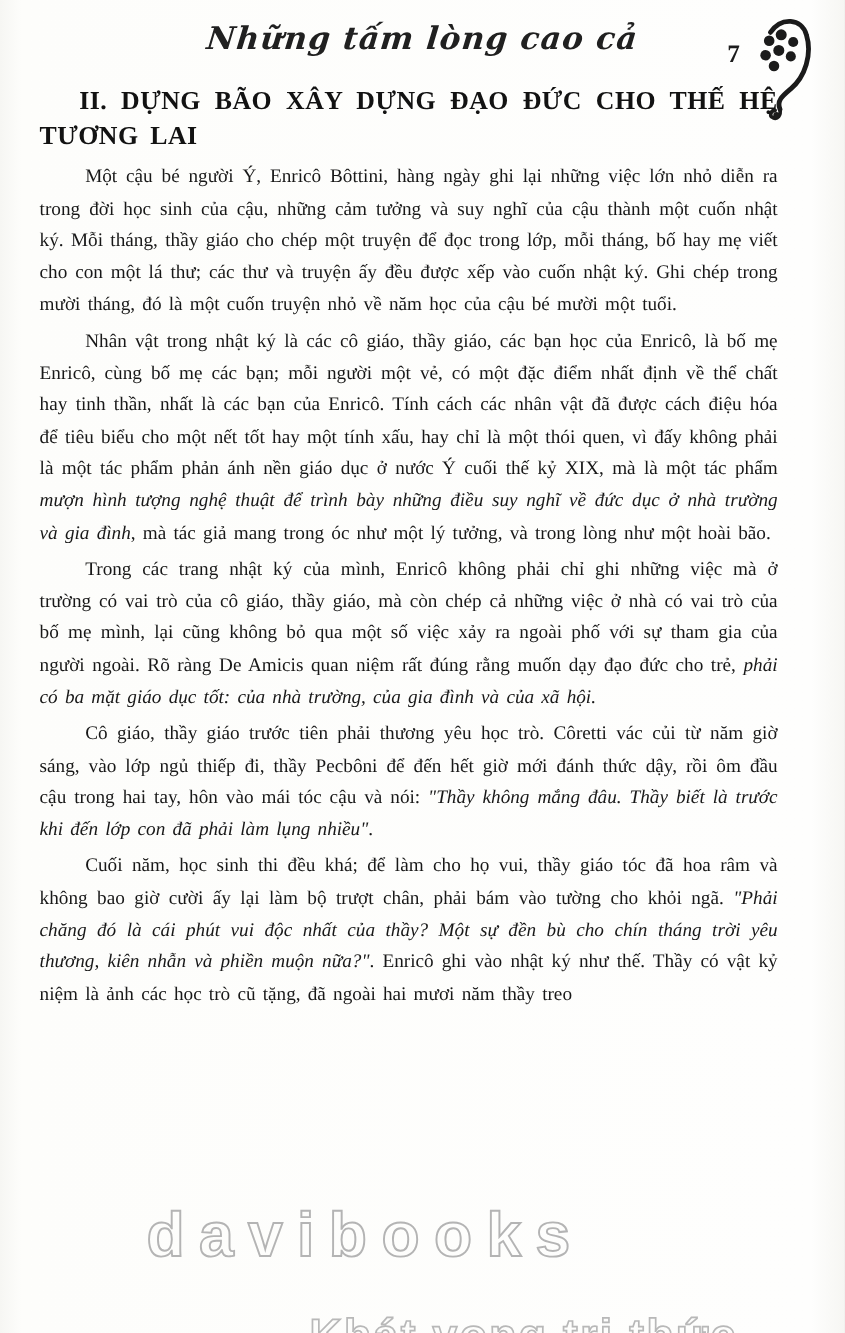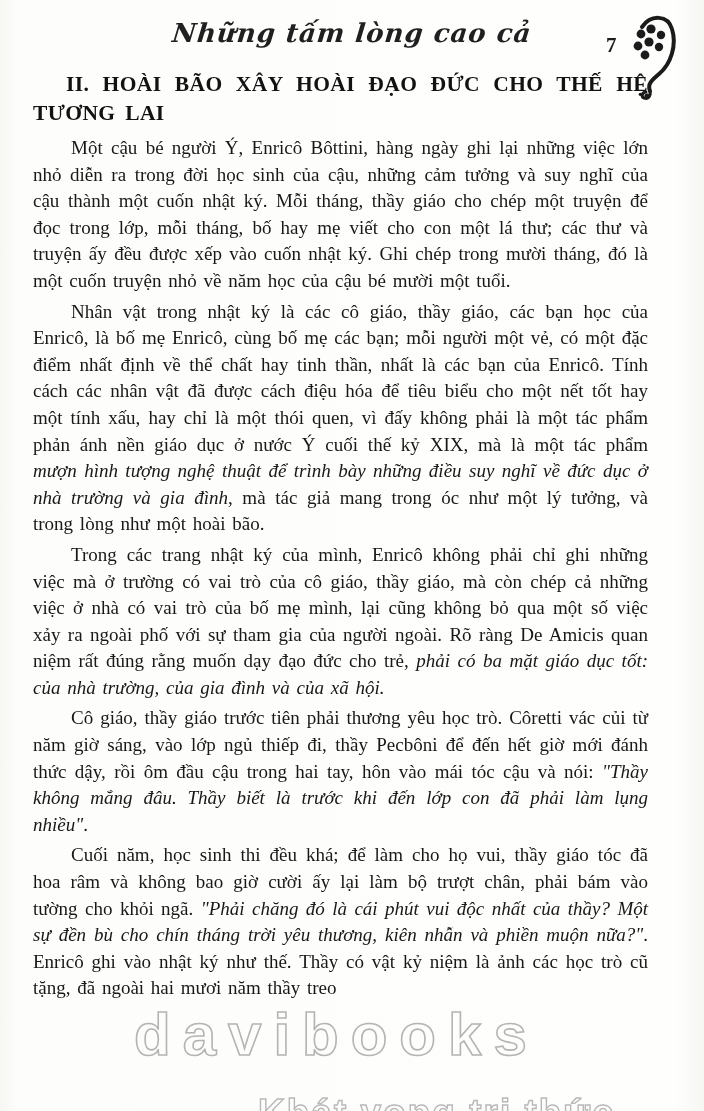--- a/index.html
+++ b/index.html
@@ -31,32 +31,32 @@
   }
   .chapter-title {
     margin:0 0 7px 0;
     font-weight:bold; font-size:21.5px; line-height:29px;
     letter-spacing:0.4px; word-spacing:4px;
     text-indent:33px; text-align:justify;
     color:#121212;
   }
   .body-text .para {
     margin:0 0 4px 0;
-    font-size:19px; line-height:26.6px;
+    font-size:16px; line-height:26.6px;
     text-align:justify; text-indent:38px;
     word-spacing:2px;
     color:#181818;
   }
   .body-text .para i { }
   .watermark-1 {
     position:absolute; left:122px; top:1000px; z-index:5;
     font-family:"Liberation Sans","DejaVu Sans",sans-serif;
-    font-weight:bold; font-size:60px; letter-spacing:12px;
+    font-weight:bold; font-size:52px; letter-spacing:12px;
     color:transparent; -webkit-text-stroke:1.6px #b4b4b4;
-    white-space:nowrap; pointer-events:none;margin-left:12px;
+    white-space:nowrap; pointer-events:none;
   }
   .watermark-2 {
     position:absolute; left:258px; top:1092px; z-index:5;
     font-family:"Liberation Sans","DejaVu Sans",sans-serif;
     font-weight:bold; font-size:37px; letter-spacing:2px;
     color:transparent; -webkit-text-stroke:1.4px #b8b8b8;
     white-space:nowrap; pointer-events:none;
   }
 </style>
 </head>
@@ -75,21 +75,21 @@
     <circle cx="23" cy="22" r="4.4" fill="#1b1b1b"></circle>
     <circle cx="33" cy="17" r="4.6" fill="#1b1b1b"></circle>
     <circle cx="43" cy="23" r="4.2" fill="#1b1b1b"></circle>
     <circle cx="20" cy="34" r="4.4" fill="#1b1b1b"></circle>
     <circle cx="31" cy="30" r="4.6" fill="#1b1b1b"></circle>
     <circle cx="41" cy="35" r="4.2" fill="#1b1b1b"></circle>
     <circle cx="27" cy="43" r="4.4" fill="#1b1b1b"></circle>
   </svg>
 
   <div class="content">
-    <h2 class="chapter-title">II. HOÀI BÃO XÂY HOÀI ĐẠO ĐỨC CHO THẾ HỆ TƯƠNG LAI</h2>
+    <h2 class="chapter-title">II. DỰNG BÃO XÂY DỰNG ĐẠO ĐỨC CHO THẾ HỆ TƯƠNG LAI</h2>
 
     <div class="body-text">
         <p class="para"><span>Một cậu bé người Ý, Enricô Bôttini, hàng ngày ghi lại những việc lớn nhỏ diễn ra trong đời học sinh của cậu, những cảm tưởng và suy nghĩ của cậu thành một cuốn nhật ký. Mỗi tháng, thầy giáo cho chép một truyện để đọc trong lớp, mỗi tháng, bố hay mẹ viết cho con một lá thư; các thư và truyện ấy đều được xếp vào cuốn nhật ký. Ghi chép trong mười tháng, đó là một cuốn truyện nhỏ về năm học của cậu bé mười một tuổi.</span></p>
         <p class="para"><span>Nhân vật trong nhật ký là các cô giáo, thầy giáo, các bạn học của Enricô, là bố mẹ Enricô, cùng bố mẹ các bạn; mỗi người một vẻ, có một đặc điểm nhất định về thể chất hay tinh thần, nhất là các bạn của Enricô. Tính cách các nhân vật đã được cách điệu hóa để tiêu biểu cho một nết tốt hay một tính xấu, hay chỉ là một thói quen, vì đấy không phải là một tác phẩm phản ánh nền giáo dục ở nước Ý cuối thế kỷ XIX, mà là một tác phẩm </span><i>mượn hình tượng nghệ thuật để trình bày những điều suy nghĩ về đức dục ở nhà trường và gia đình</i><span>, mà tác giả mang trong óc như một lý tưởng, và trong lòng như một hoài bão.</span></p>
         <p class="para"><span>Trong các trang nhật ký của mình, Enricô không phải chỉ ghi những việc mà ở trường có vai trò của cô giáo, thầy giáo, mà còn chép cả những việc ở nhà có vai trò của bố mẹ mình, lại cũng không bỏ qua một số việc xảy ra ngoài phố với sự tham gia của người ngoài. Rõ ràng De Amicis quan niệm rất đúng rằng muốn dạy đạo đức cho trẻ, </span><i>phải có ba mặt giáo dục tốt: của nhà trường, của gia đình và của xã hội.</i></p>
         <p class="para"><span>Cô giáo, thầy giáo trước tiên phải thương yêu học trò. Côretti vác củi từ năm giờ sáng, vào lớp ngủ thiếp đi, thầy Pecbôni để đến hết giờ mới đánh thức dậy, rồi ôm đầu cậu trong hai tay, hôn vào mái tóc cậu và nói: </span><i>"Thầy không mắng đâu. Thầy biết là trước khi đến lớp con đã phải làm lụng nhiều"</i><span>.</span></p>
         <p class="para"><span>Cuối năm, học sinh thi đều khá; để làm cho họ vui, thầy giáo tóc đã hoa râm và không bao giờ cười ấy lại làm bộ trượt chân, phải bám vào tường cho khỏi ngã. </span><i>"Phải chăng đó là cái phút vui độc nhất của thầy? Một sự đền bù cho chín tháng trời yêu thương, kiên nhẫn và phiền muộn nữa?"</i><span>. Enricô ghi vào nhật ký như thế. Thầy có vật kỷ niệm là ảnh các học trò cũ tặng, đã ngoài hai mươi năm thầy treo</span></p>
       </div>
   </div>
 

